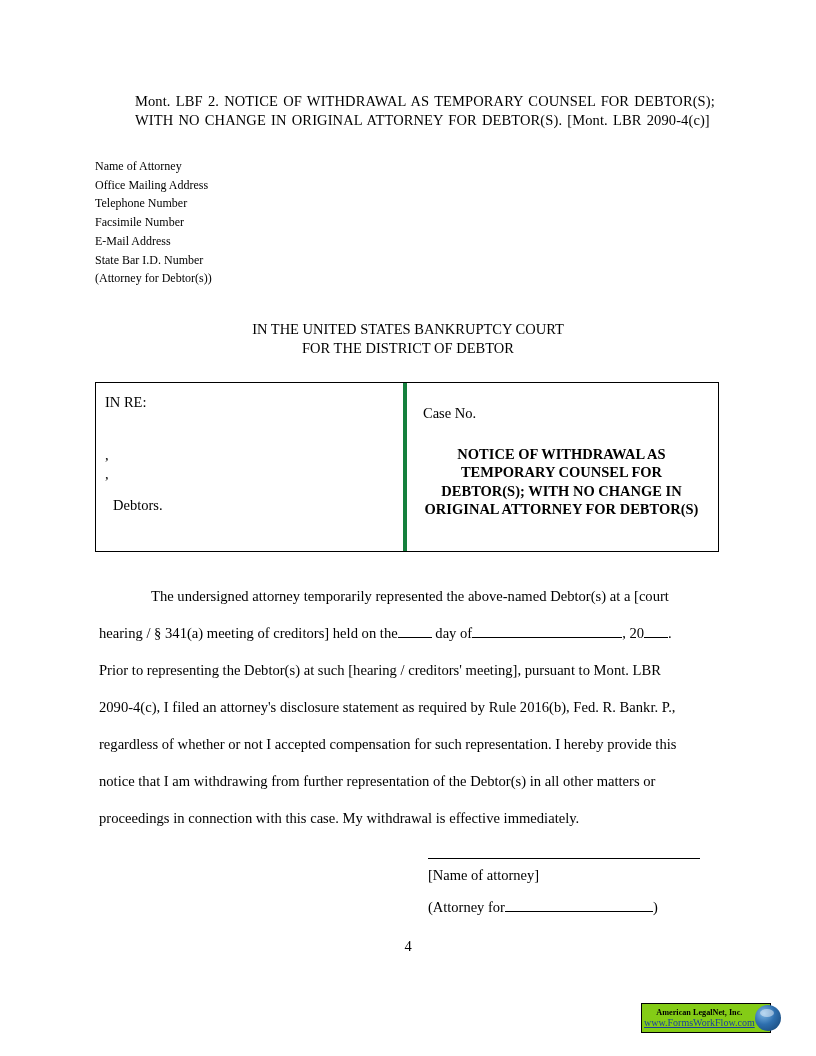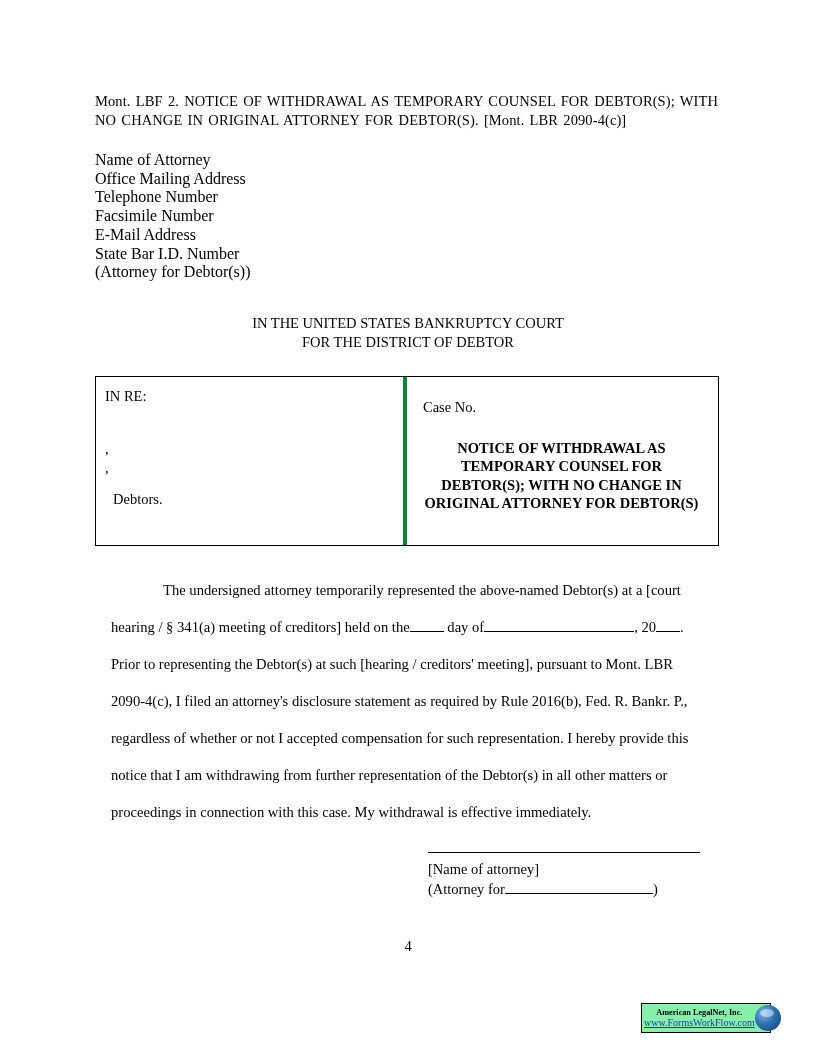--- a/index.html
+++ b/index.html
@@ -25,24 +25,25 @@
     position: absolute;
     left: 95px;
     top: 92px;
     width: 626px;
   }
   .hdr-title {
     font-size: 14.5px;
     line-height: 18.5px;
     letter-spacing: 0.1px;
     word-spacing: 1.5px;
+    margin-left: 40px;
   }
   .attorney-block {
-    margin-top: 22px;
-    font-size: 16px;
+    margin-top: 28px;
+    font-size: 12px;
     line-height: 18.7px;
   }
   .court-block {
     margin-top: 32px;
     text-align: center;
     font-size: 14.5px;
     line-height: 19px;
   }
   .caption {
     margin-top: 24px;
@@ -77,21 +78,21 @@
     text-align: center;
     font-size: 14.5px;
     line-height: 18.5px;
   }
   .body-text {
     margin-top: 26px;
     font-size: 14.6px;
     line-height: 37px;
     text-align: justify;
   }
-  .body-text p { margin: 16px; }
+  .body-text p { margin: 4px; }
   .indent { display: inline-block; width: 52px; }
   .blank-sm { display: inline-block; width: 34px; border-bottom: 1px solid #000; }
   .blank-md { display: inline-block; width: 150px; border-bottom: 1px solid #000; }
   .blank-xs { display: inline-block; width: 24px; border-bottom: 1px solid #000; }
   .dated {
     margin-top: 4px;
     font-size: 14.6px;
     line-height: 37px;
   }
   .sig-block {
@@ -100,38 +101,38 @@
     font-size: 14.5px;
     line-height: 19px;
   }
   .sig-line {
     width: 272px;
     border-bottom: 1px solid #000;
     height: 1px;
     margin-bottom: 7px;
   }
   .sig-name { }
-  .sig-for { margin-top: 1px; }
+  .sig-for { margin-top: 13px; }
   .blank-long { display: inline-block; width: 148px; border-bottom: 1px solid #000; }
   .page-number {
     position: absolute;
     top: 938px;
     left: 0;
     width: 816px;
     text-align: center;
     font-size: 14.5px;
   }
   .footer-badge {
     position: absolute;
     left: 641px;
     top: 1003px;
     width: 130px;
     height: 30px;
     border: 1px solid #000;
-    background: #86efac;
+    background: #84cc16;
     display: flex;
     align-items: center;
     box-sizing: border-box;
   }
   .badge-text {
     flex: 1;
     text-align: center;
     line-height: 1.15;
     padding-left: 2px;
   }

